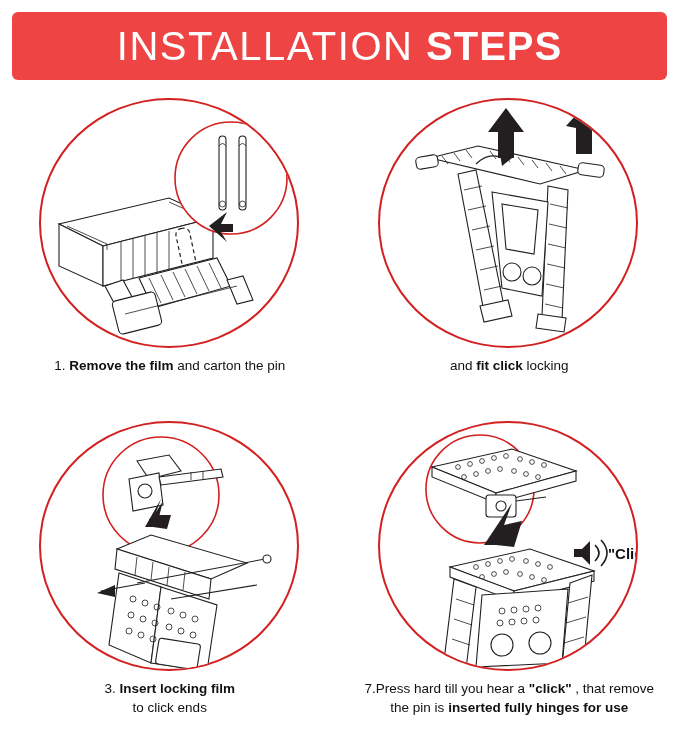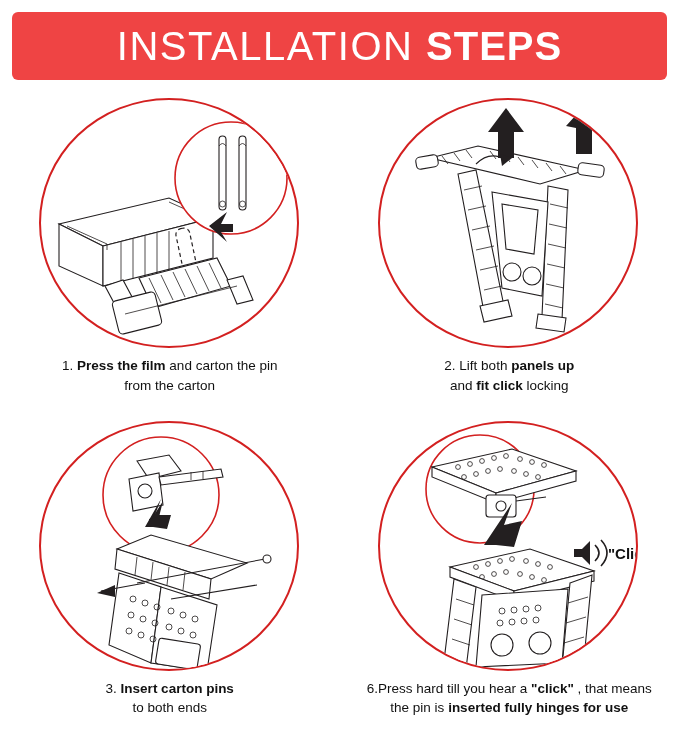--- a/index.html
+++ b/index.html
@@ -165,22 +165,21 @@
               <circle class="ln-thin" cx="201.5" cy="104" r="3"></circle>
             </g>
 
             <g>
               <polygon class="blk" points="168,126 186,112 180,124 192,124 192,132 180,132 186,142"></polygon>
             </g>
           </svg>
         </div>
       </div>
       <div class="caption">
-        <div><span>1. </span><b>Press the film</b><span> and carton the pin</span></div>
-        <div><span>from the carton</span></div>
+        <div><span>1. </span><b>Remove the film</b><span> and carton the pin</span></div>
       </div>
     </div>
 
     <div class="cell">
       <div class="circle-wrap">
         <div class="circle">
           <svg width="260" height="250" viewBox="0 0 260 250">
 
             <g>
               <polygon class="fillw" points="50,58 98,46 206,70 160,84"></polygon>
@@ -232,21 +231,20 @@
             <g>
               <polygon class="blk" points="186,26 206,4 222,30 212,30 212,54 196,54 196,28"></polygon>
             </g>
 
             <path class="ln" d="M96 64 q14 -14 30 -4" stroke-width="1.4"></path>
             <polygon class="blk" points="120,54 132,58 122,66"></polygon>
           </svg>
         </div>
       </div>
       <div class="caption">
-        <div><span>2. Lift both </span><b>panels up</b></div>
         <div><span>and </span><b>fit click</b><span> locking</span></div>
       </div>
     </div>
 
     <div class="cell">
       <div class="circle-wrap">
         <div class="circle">
           <svg width="260" height="250" viewBox="0 0 260 250">
 
             <circle cx="120" cy="72" r="58" fill="#fff" stroke="#d32020" stroke-width="1.6"></circle>
@@ -296,22 +294,22 @@
               <line class="ln" x1="96" y1="160" x2="224" y2="136" stroke-width="2"></line>
               <circle class="fillw" cx="226" cy="136" r="4"></circle>
               <line class="ln" x1="60" y1="168" x2="104" y2="160" stroke-width="1.6"></line>
               <polygon class="blk" points="56,170 74,162 74,174"></polygon>
               <line class="ln" x1="130" y1="176" x2="216" y2="162" stroke-width="1.4"></line>
             </g>
           </svg>
         </div>
       </div>
       <div class="caption">
-        <div><span>3. </span><b>Insert carton pins</b></div>
-        <div><span>to both ends</span></div>
+        <div><span>3. </span><b>Insert locking film</b></div>
+        <div><span>to click ends</span></div>
       </div>
     </div>
 
     <div class="cell">
       <div class="circle-wrap">
         <div class="circle">
           <svg width="260" height="250" viewBox="0 0 260 250">
 
             <circle cx="100" cy="66" r="54" fill="#fff" stroke="#d32020" stroke-width="1.6"></circle>
 
@@ -396,19 +394,19 @@
                 <circle cx="158" cy="185" r="3"></circle>
                   <circle cx="156" cy="197" r="3"></circle>
               </g>
               <circle class="ln" cx="122" cy="222" r="11"></circle>
               <circle class="ln" cx="160" cy="220" r="11"></circle>
             </g>
           </svg>
         </div>
       </div>
       <div class="caption">
-        <div><span>6.Press hard till you hear a </span><b>"click"</b><span> , that means</span></div>
+        <div><span>7.Press hard till you hear a </span><b>"click"</b><span> , that remove</span></div>
         <div><span>the pin is </span><b>inserted fully hinges for use</b></div>
       </div>
     </div>
 
   </div>
 </div>
 
 </body></html>

